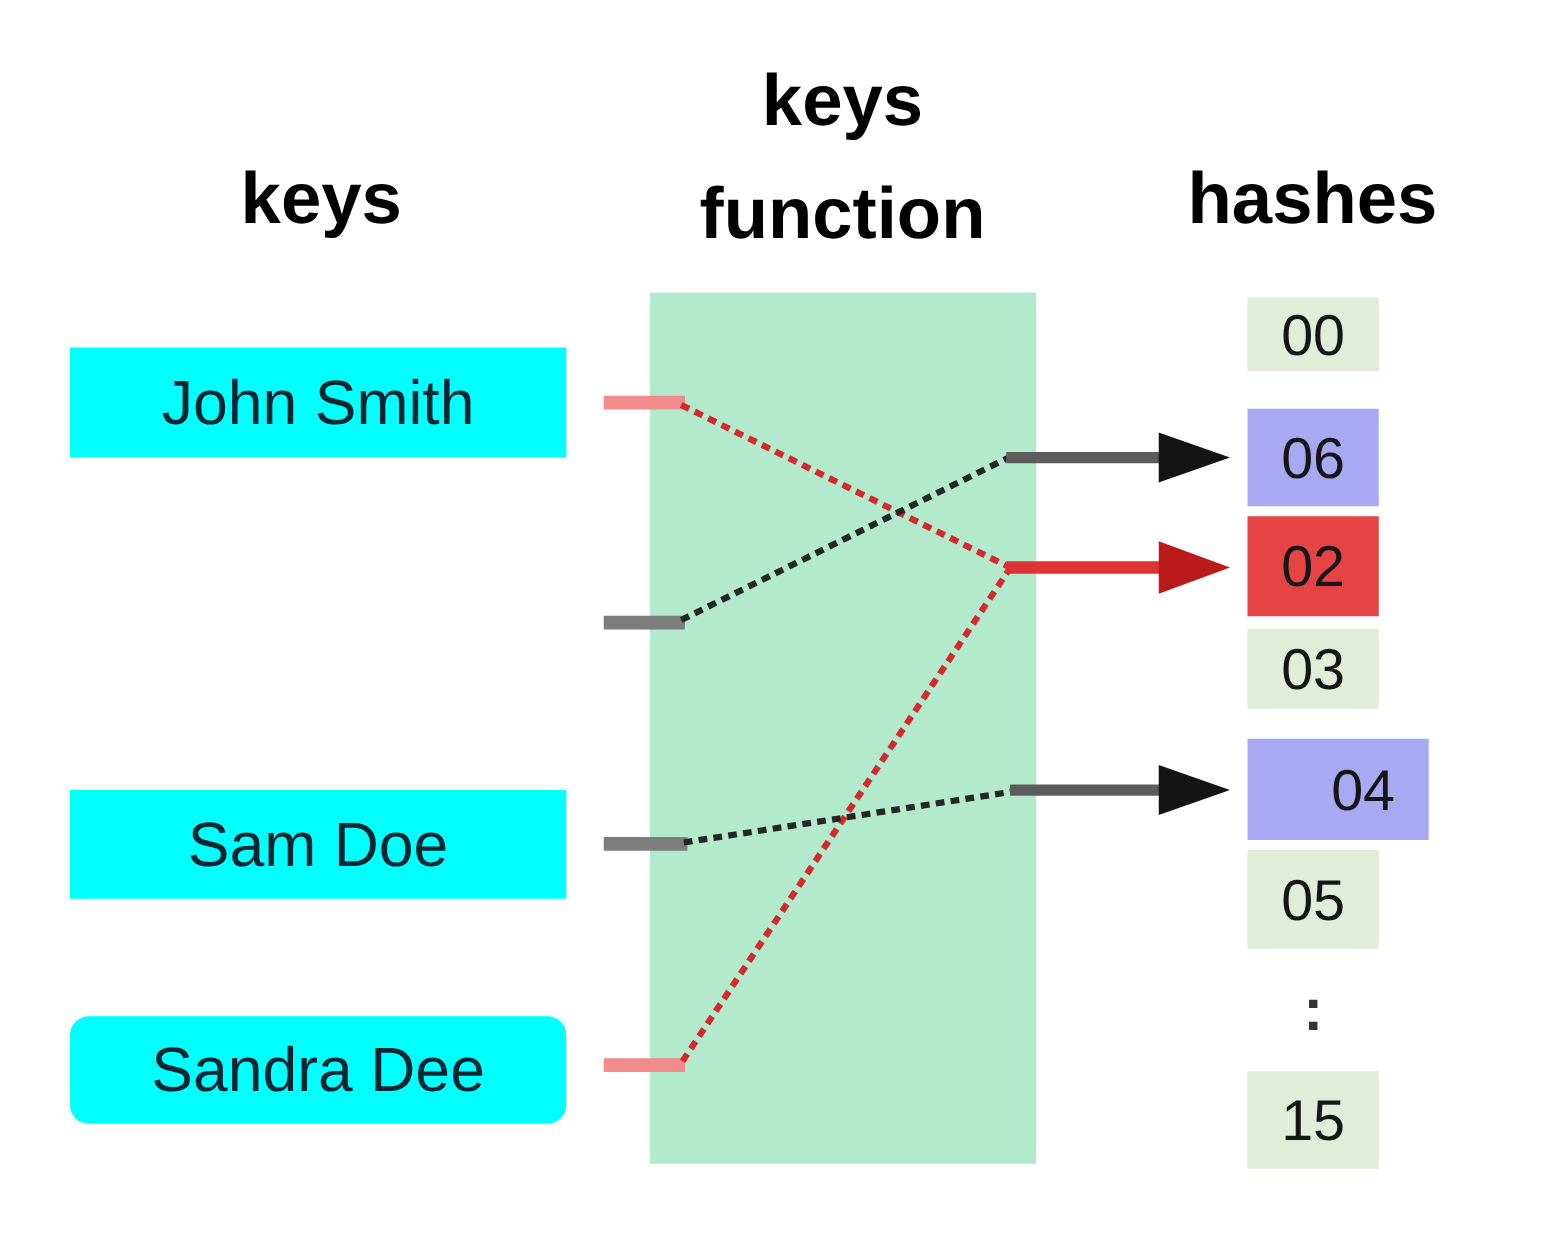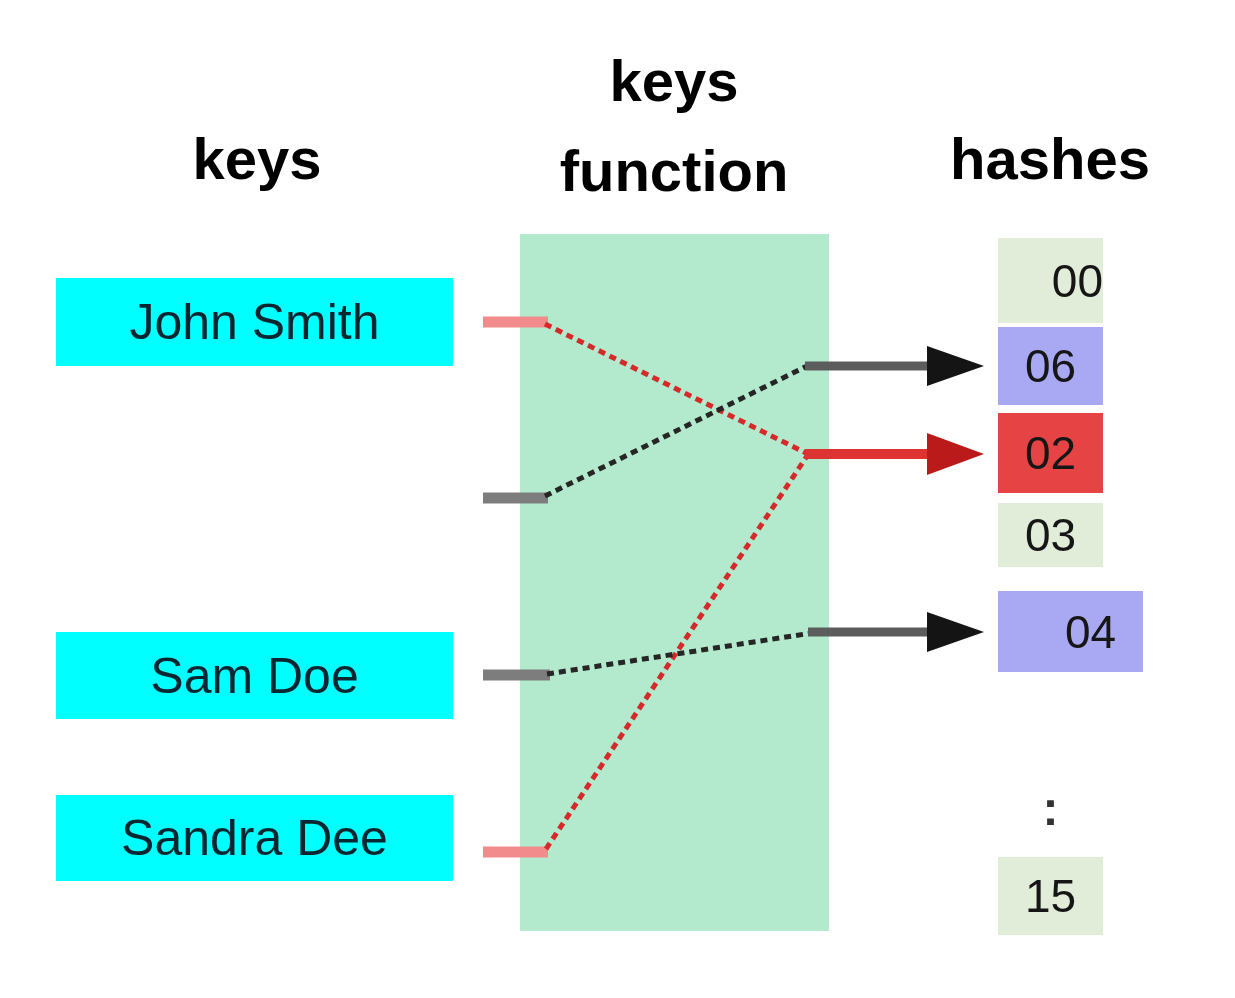--- a/index.html
+++ b/index.html
@@ -89,38 +89,41 @@
   <div class="hdr" style="left:890px;top:128px;">hashes</div>
 
   <div class="hashfn"></div>
 
   <div class="keybox" style="top:278px;height:88px;">
     <span>John Smith</span>
   </div>
   <div class="keybox" style="top:632px;height:87px;justify-content:center;">
     <span>Sam Doe</span>
   </div>
-  <div class="keybox" style="top:795px;height:86px;">
+  <div class="keybox" style="top:813px;height:86px;border-radius:15px;">
     <span>Sandra Dee</span>
   </div>
 
-  <div class="bucket state-empty" style="top:238px;height:85px;justify-content:flex-end;">
+  <div class="bucket state-empty" style="top:238px;height:59px;">
     <span>00</span>
   </div>
   <div class="bucket state-occupied" style="top:327px;height:78px;">
     <span>06</span>
   </div>
   <div class="bucket state-collision" style="top:413px;height:80px;">
     <span>02</span>
   </div>
   <div class="bucket state-empty" style="top:503px;height:64px;">
     <span>03</span>
   </div>
   <div class="bucket state-occupied" style="top:591px;height:81px;padding-left:40px;">
     <span>04</span>
+  </div>
+  <div class="bucket state-empty" style="top:680px;height:79px;">
+    <span>05</span>
   </div>
   <div class="bucket state-ellipsis" style="top:764px;height:88px;">
     <span>:</span>
   </div>
   <div class="bucket state-empty" style="top:857px;height:78px;">
     <span>15</span>
   </div>
 
   <svg class="links" width="1235" height="998" viewBox="0 0 1235 998">
 

